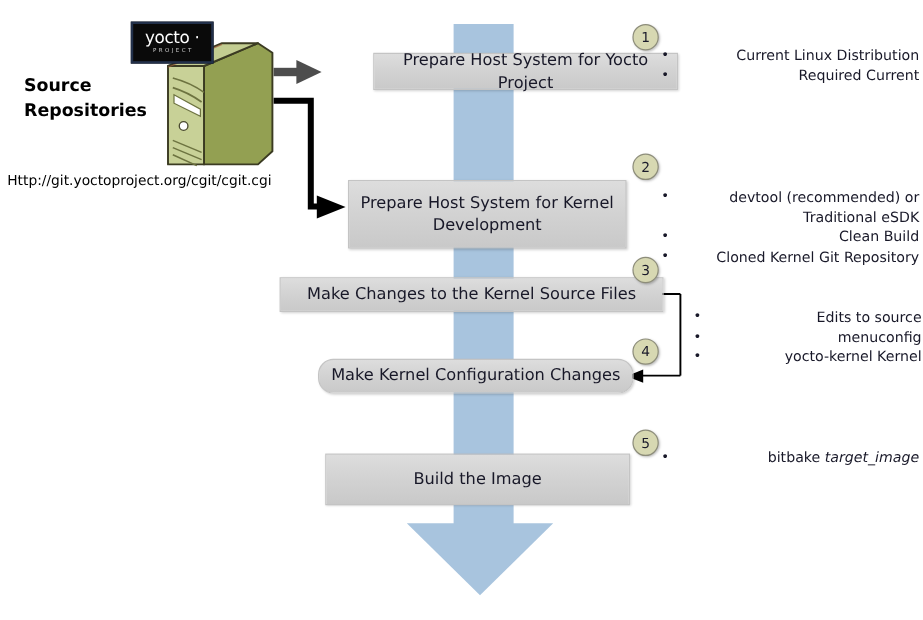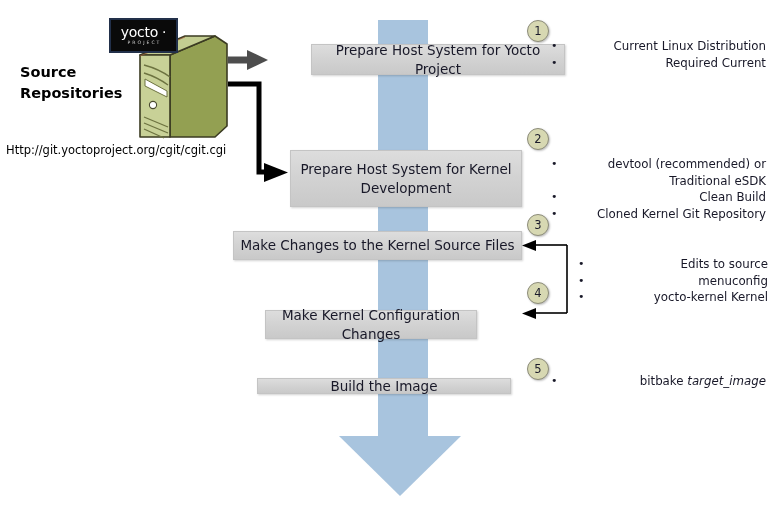--- a/index.html
+++ b/index.html
@@ -91,23 +91,23 @@
     align-items: center;
     justify-content: center;
     text-align: center;
     font-size: 13.5px;
     line-height: 19px;
     color: #181828;
     box-shadow: 1px 1px 2px rgba(0,0,0,0.18);
   }
   #box-1 { left: 267px; top: 44px;  width: 254px; height: 31px; margin-left: 44px; }
   #box-2 { left: 290px; top: 150px; width: 232px; height: 57px; }
-  #box-3 { left: 233px; top: 231px; width: 289px; height: 29px; }
-  #box-4 { left: 265px; top: 310px; width: 212px; height: 29px; }
-  #box-5 { left: 257px; top: 378px; width: 254px; height: 16px; }
+  #box-3 { left: 233px; top: 231px; width: 320px; height: 29px; }
+  #box-4 { left: 265px; top: 299px; width: 263px; height: 29px; border-radius: 13px; }
+  #box-5 { left: 271px; top: 378px; width: 254px; height: 43px; }
 
   
   .step-circle {
     width: 22px; height: 22px;
     border-radius: 50%;
     background: #d7d8b2;
     border: 1px solid #8d8d7a;
     box-sizing: border-box;
     display: flex;
     align-items: center;

